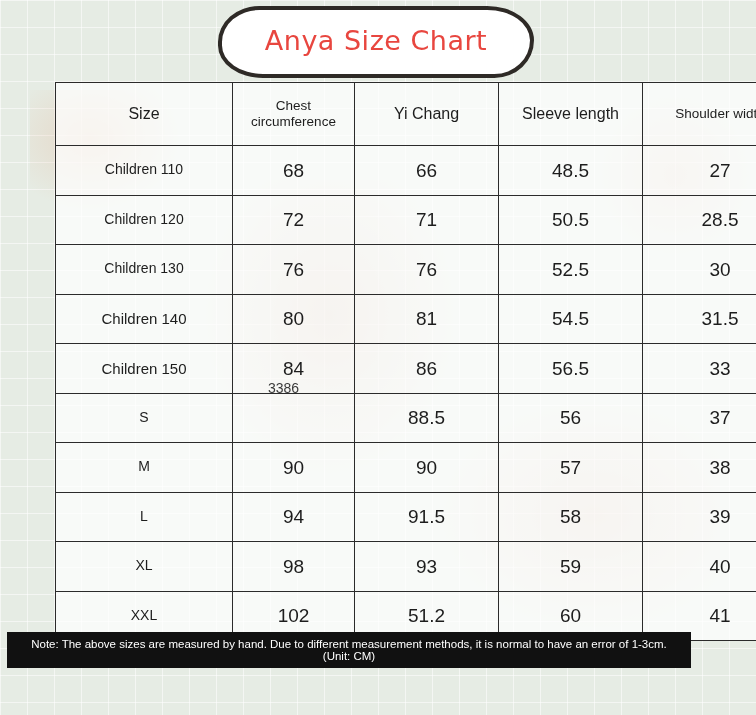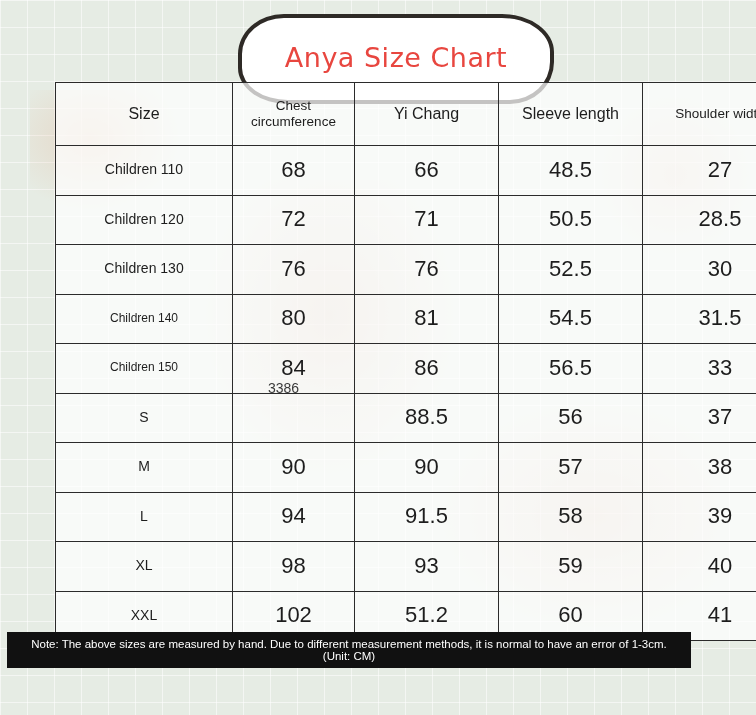--- a/index.html
+++ b/index.html
@@ -28,24 +28,23 @@
   .page {
     position: relative;
     z-index: 2;
     width: 756px;
     height: 715px;
   }
   
   .title-wrap {
     position: absolute;
     left: 218px;
-    top: 14px;
+    top: 6px;
     width: 316px;
-    height: 90px;
-    margin-left: 20px;
+    height: 72px;
   }
   .title-blob {
     position: absolute;
     inset: 0;
     background: #ffffff;
     border: 4px solid #2e2a26;
     border-radius: 46px 52px 44px 50px / 40px 38px 42px 36px;
     box-sizing: border-box;
   }
   .title-text {
@@ -87,29 +86,29 @@
     height: 58px;
     font-size: 16px;
     padding: 2px 4px;
     line-height: 1.15;
   }
   table.size-chart thead th.small {
     font-size: 13.5px;
   }
   table.size-chart tbody td {
     height: 48.5px;
-    font-size: 22px;
+    font-size: 19px;
     padding: 0 2px;
     line-height: 1.12;
   }
   table.size-chart tbody td.label {
     font-size: 14px;
   }
   table.size-chart tbody td.label.two-line {
-    font-size: 12px;
+    font-size: 15px;
     line-height: 1.15;
   }
   col.c1 { width: 177px; }
   col.c2 { width: 122px; }
   col.c3 { width: 144px; }
   col.c4 { width: 144px; }
   col.c5 { width: 155px; }
   
   .stray {
     position: absolute;

